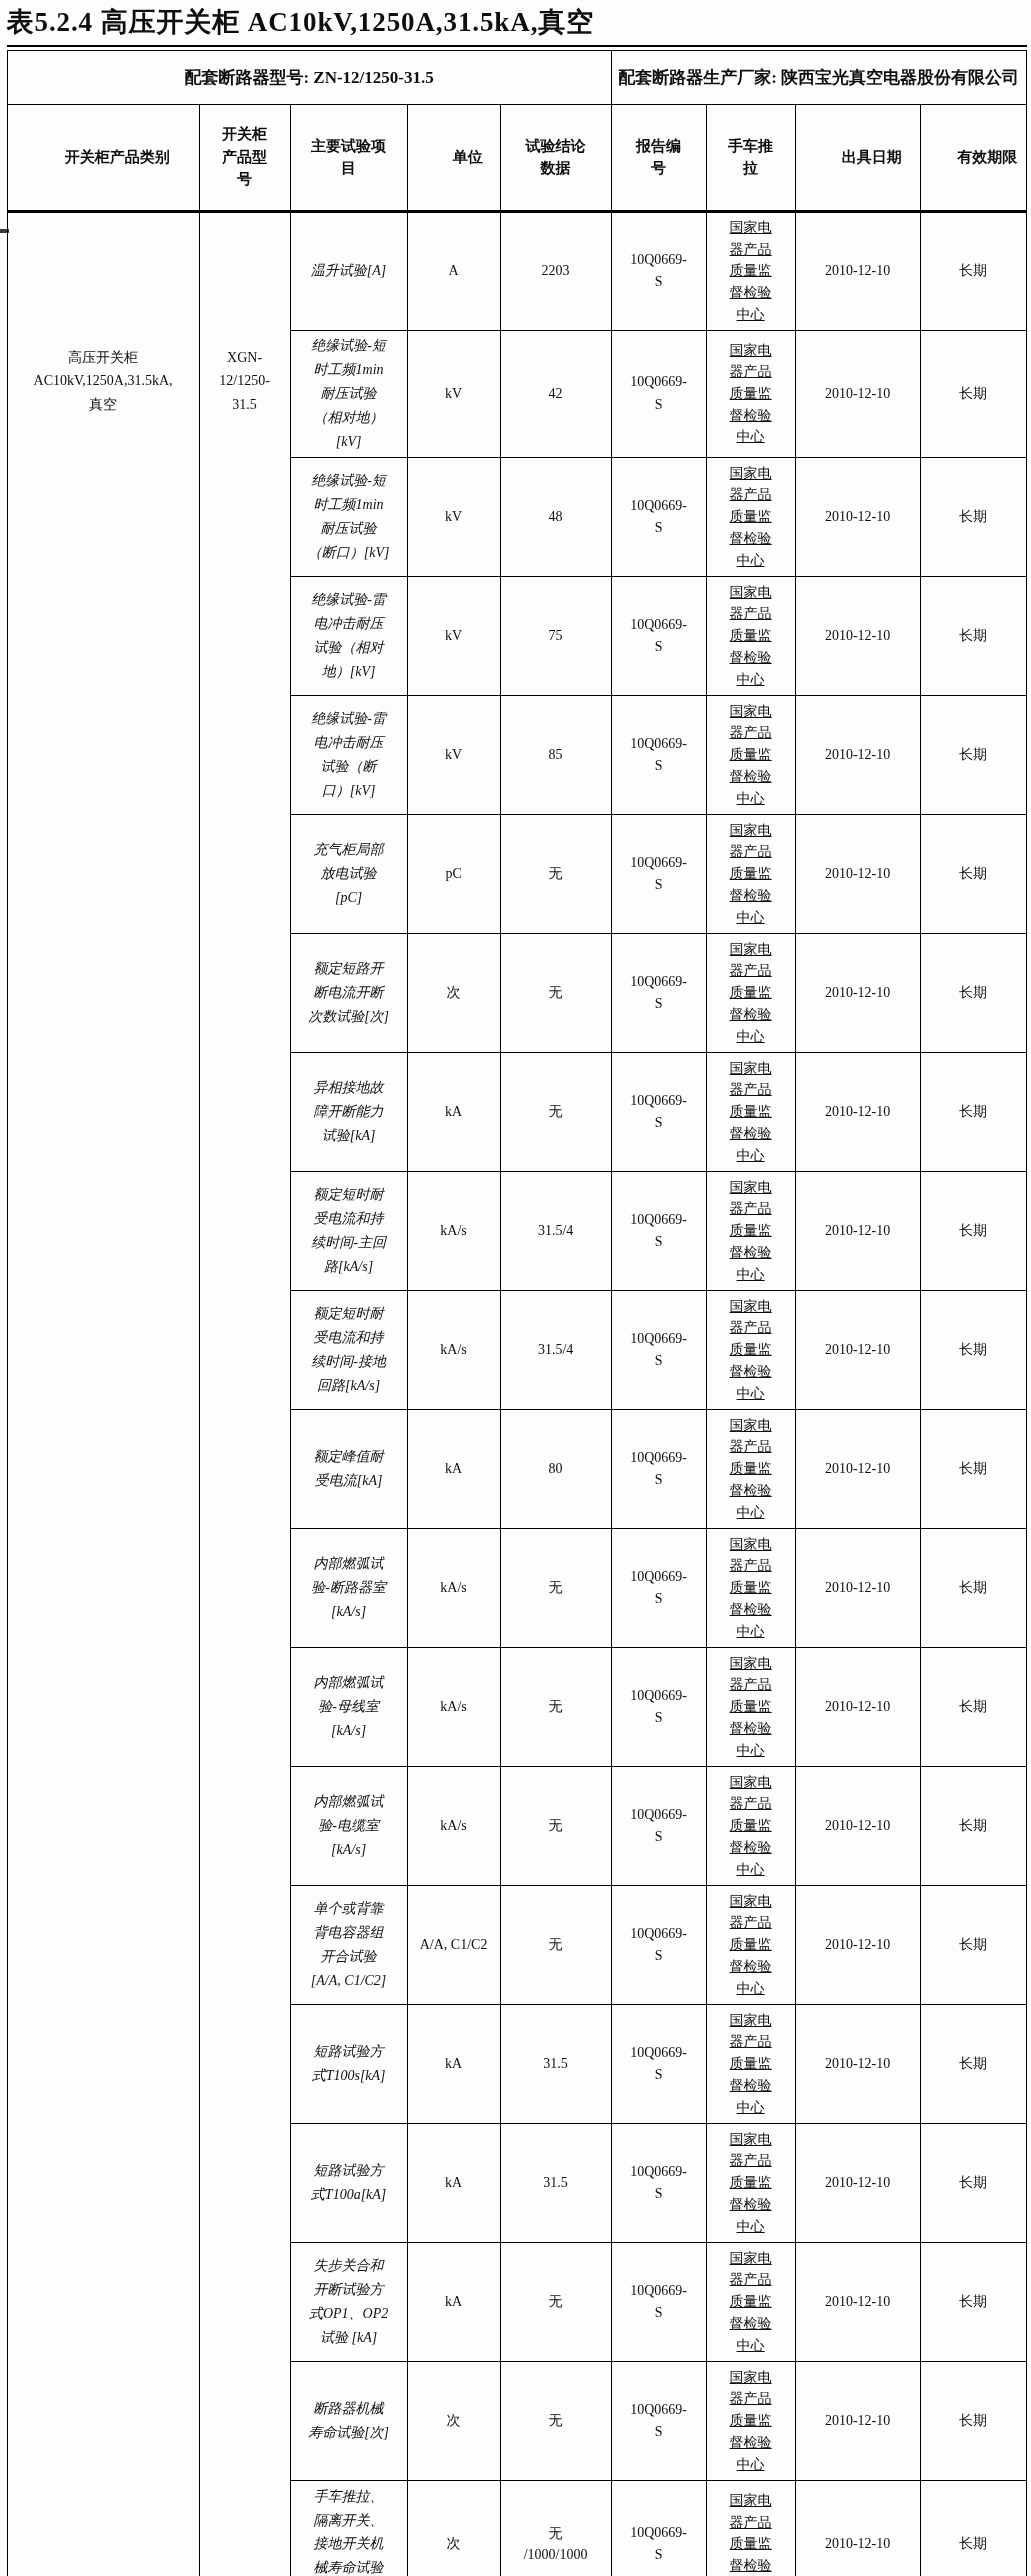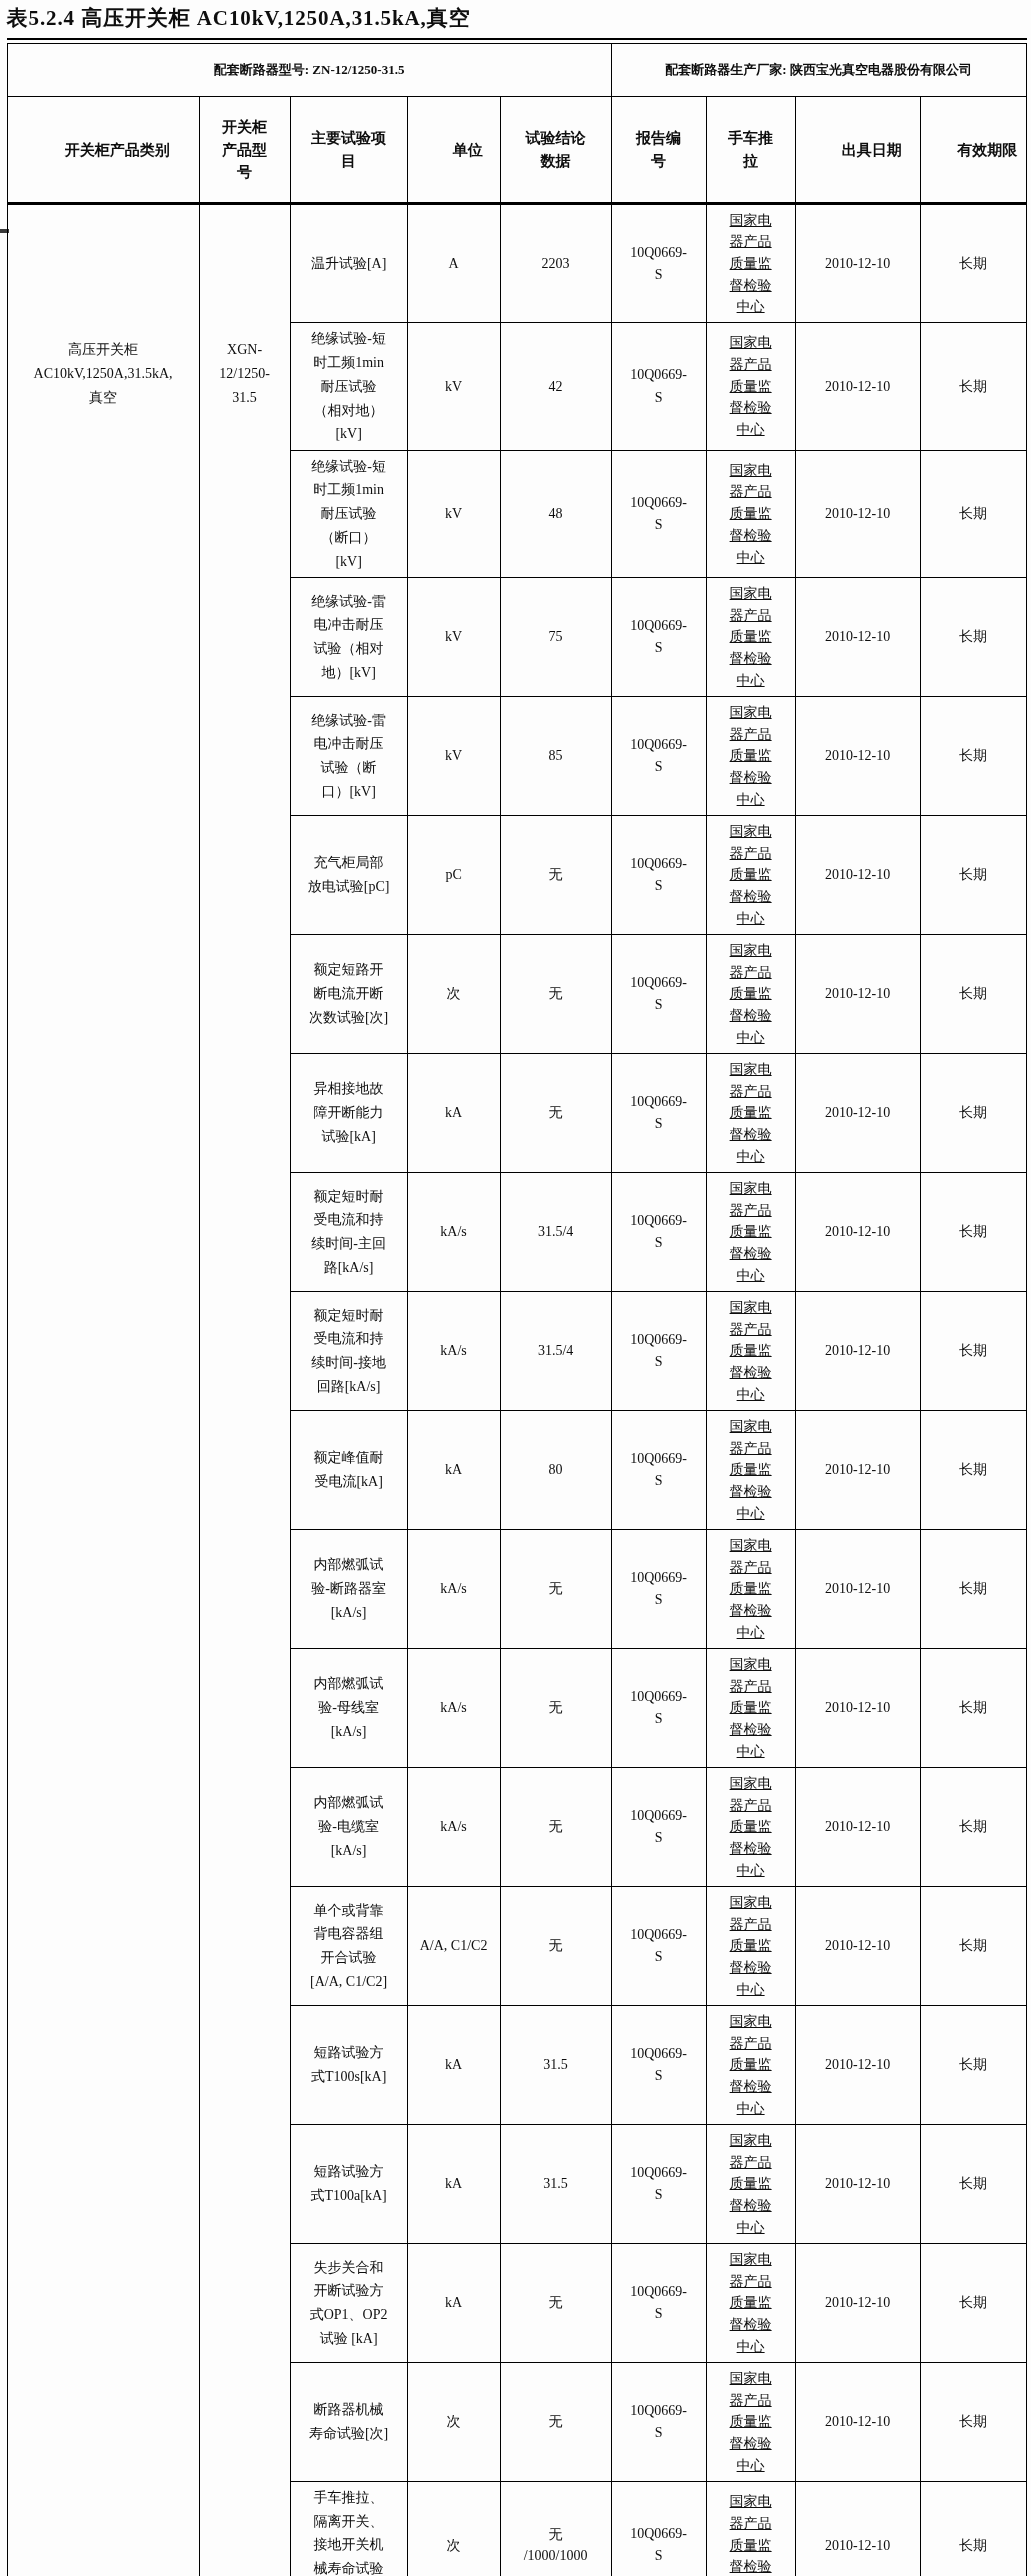--- a/index.html
+++ b/index.html
@@ -5,42 +5,42 @@
   html,body{margin:0;padding:0;}
   body{
     width:1031px;height:2576px;
     background:#fdfdfd;
     position:relative;
     font-family:"Liberation Serif","DejaVu Serif",serif;
     color:#0e0e0e;
   }
   .page{position:absolute;left:6.6px;top:5.6px;width:1020px;}
   .doc-title{
-    font-size:21px;font-weight:bold;letter-spacing:0.9px;
+    font-size:27px;font-weight:bold;letter-spacing:0.9px;
     margin:0 0 7.5px 0;line-height:1.2;white-space:nowrap;
   }
   .double-rule{border-top:2.8px solid #000;border-bottom:1.9px solid #000;height:2.8px;}
   table{border-collapse:collapse;table-layout:fixed;}
   td,th{
     border:1.9px solid #000;
     text-align:center;vertical-align:middle;
     font-size:14px;padding:3.7px;overflow:hidden;
     line-height:1.55;
   }
-  tr.info-row td{font-size:13px;font-weight:bold;height:45px;border-top:0;line-height:1.6;}
+  tr.info-row td{font-size:17px;font-weight:bold;height:45px;border-top:0;line-height:1.6;}
   tr.head-row th{font-size:15px;font-weight:bold;height:73px;border-bottom:3.7px solid #000;line-height:1.5;padding-left:32px;}
   
   tr.head-row th:nth-child(2){padding:16px 19px;}
   tr.head-row th:nth-child(3){padding:0 17px;}
   tr.head-row th:nth-child(5){padding:0 22.5px;margin-top:32px;}
   tr.head-row th:nth-child(6){padding:0 20.6px;}
   tr.head-row th:nth-child(7){padding:0 19px;}
   tr.data-row{height:119px;}
   td.cat,td.model{vertical-align:top;padding-top:133px;white-space:pre-line;line-height:1.7;}
-  td.item{padding:3.7px 17px;line-height:1.7;}
+  td.item{padding:3.7px 17px;line-height:1.7;font-style:italic;}
   td.unit{padding:3.7px 3.7px;}
   td.value{white-space:pre-line;padding:3.7px 9.4px;}
   td.report{padding:3.7px 17px;line-height:1.6;}
   td.agency{padding:3.7px 20.6px;line-height:1.55;text-decoration:underline;}
   td.date{padding:3.7px 5.6px;}
   .artifact-dash{position:absolute;left:0;top:229px;width:9.4px;height:3.7px;background:#3a3a3a;}
 </style>
 </head>
 <body>
 

